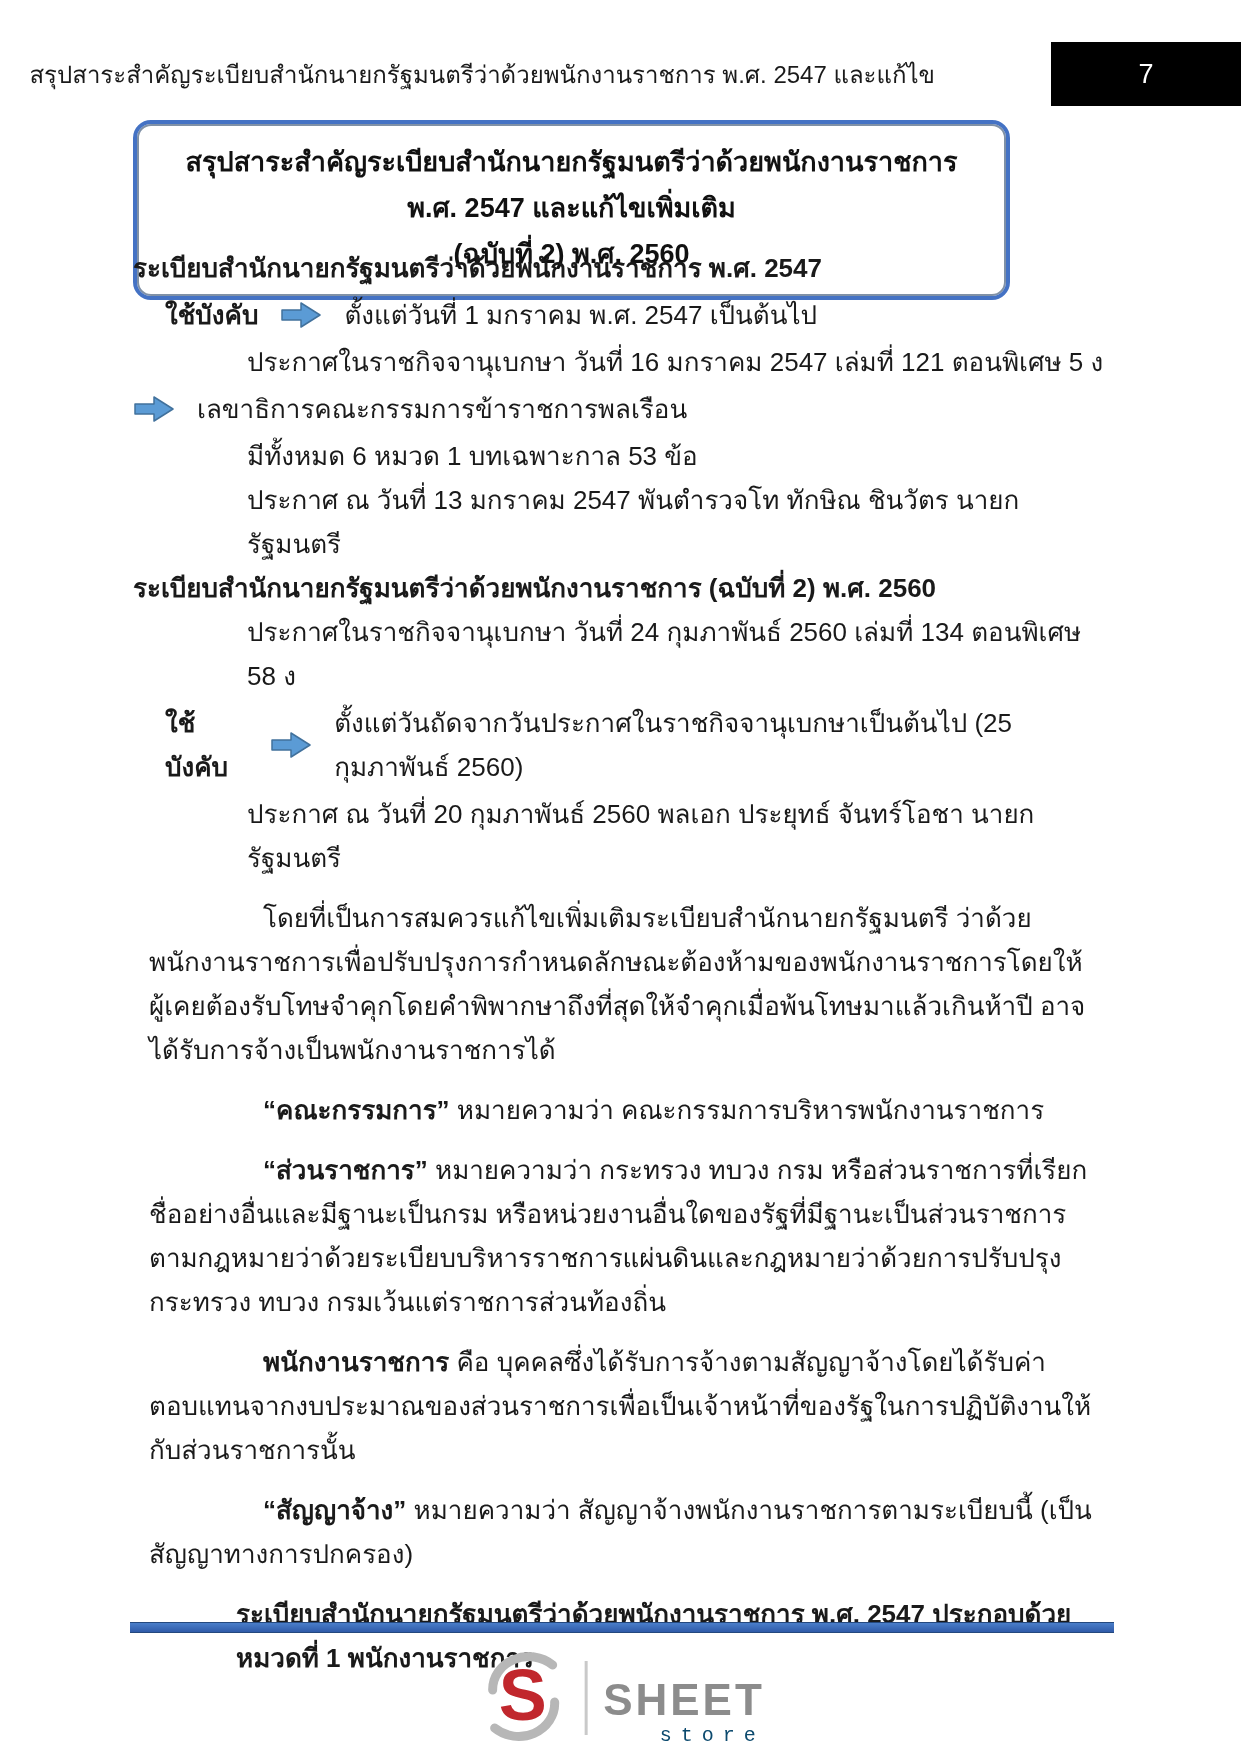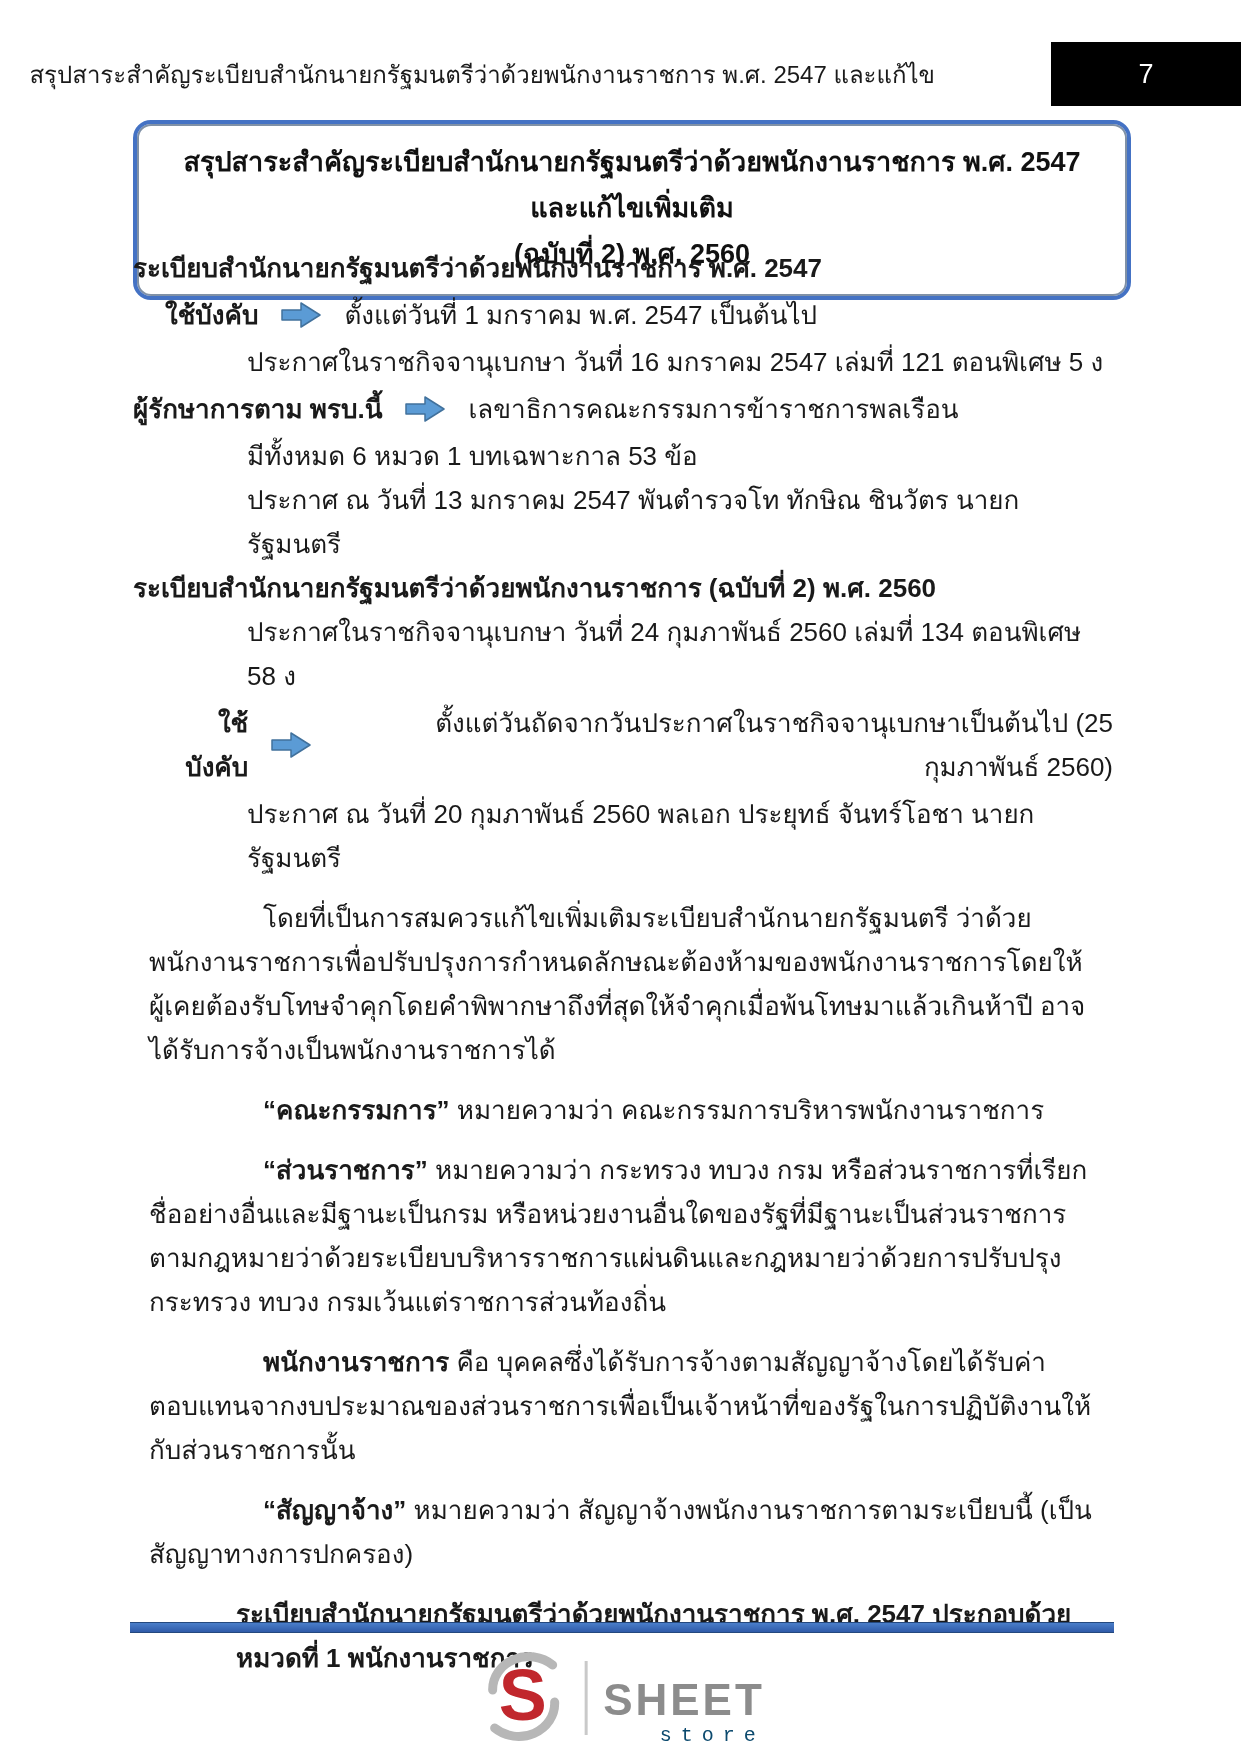--- a/index.html
+++ b/index.html
@@ -24,41 +24,41 @@
   .page-number-box {
     position:absolute; top:42px; right:0;
     width:190px; height:64px;
     background:#000000;
     display:flex; align-items:center; justify-content:center;
     color:#ffffff; font-size:27px;
   }
 
   
   .title-box {
-    position:absolute; top:120px; left:133px; width:998px;
+    position:absolute; top:120px; left:133px; width:877px;
     border:4px solid #4472C4;
     border-radius:18px;
     box-shadow: inset 0 0 0 2px rgba(23,54,93,.55);
     padding:16px 30px 18px;
     text-align:center;
     font-weight:bold;
     font-size:27px;
     line-height:1.7;
     color:#111;
   }
 
   
   .body {
     position:absolute; top:246px; left:133px; width:980px;
     font-size:26px; line-height:44px;
   }
   .bold { font-weight:bold; }
   .para { margin:16px; text-indent:114px; }
   .indented { padding-left:114px; }
-  .label-indent { padding-left:32px;text-align:right; }
+  .label-indent { padding-left:32px; }
   .chapter-indent { padding-left:103px; }
 
   .arrow-row {
     display:flex; align-items:center; gap:22px;
     margin:3px 0;
   }
   .arrow-row .arrow-icon { flex:0 0 auto; display:inline-flex; }
 
   .u-line { text-underline-offset:5px; }
 
@@ -111,21 +111,20 @@
         <svg width="42" height="30" viewBox="0 0 42 30" aria-hidden="true">
           <path d="M2 10 H21 V3 L40 15 L21 27 V20 H2 Z" fill="#5B9BD5" stroke="#41719C" stroke-width="1.5" stroke-linejoin="round"></path>
         </svg>
       </span>
       <span>ตั้งแต่วันที่ 1 มกราคม พ.ศ. 2547 เป็นต้นไป</span>
     </div>
 
     <p class="indented">ประกาศในราชกิจจานุเบกษา วันที่ 16 มกราคม 2547  เล่มที่ 121 ตอนพิเศษ 5 ง</p>
 
     <div class="arrow-row">
-      <span class="bold">ผู้รักษาการตาม พรบ.นี้</span>
       <span class="arrow-icon">
         <svg width="42" height="30" viewBox="0 0 42 30" aria-hidden="true">
           <path d="M2 10 H21 V3 L40 15 L21 27 V20 H2 Z" fill="#5B9BD5" stroke="#41719C" stroke-width="1.5" stroke-linejoin="round"></path>
         </svg>
       </span>
       <span>เลขาธิการคณะกรรมการข้าราชการพลเรือน</span>
     </div>
 
     <p class="indented">มีทั้งหมด 6 หมวด 1 บทเฉพาะกาล 53 ข้อ</p>
     <p class="indented">ประกาศ ณ วันที่ 13 มกราคม 2547  พันตำรวจโท  ทักษิณ  ชินวัตร นายกรัฐมนตรี</p>

